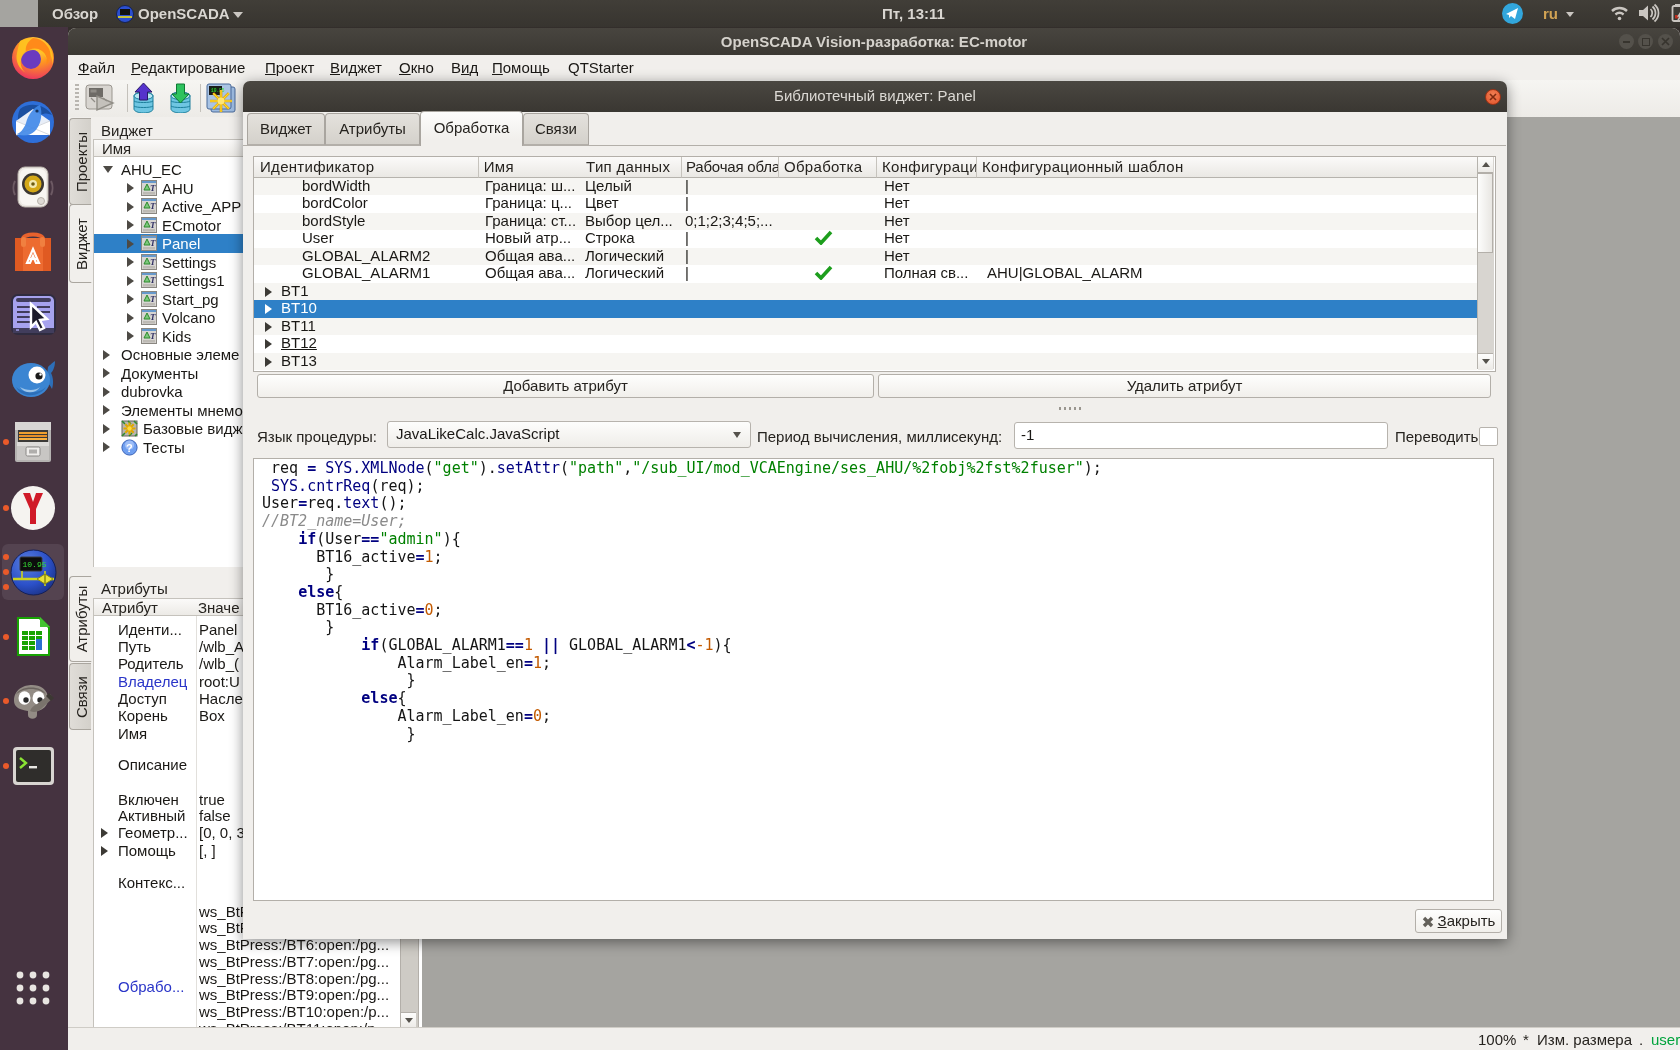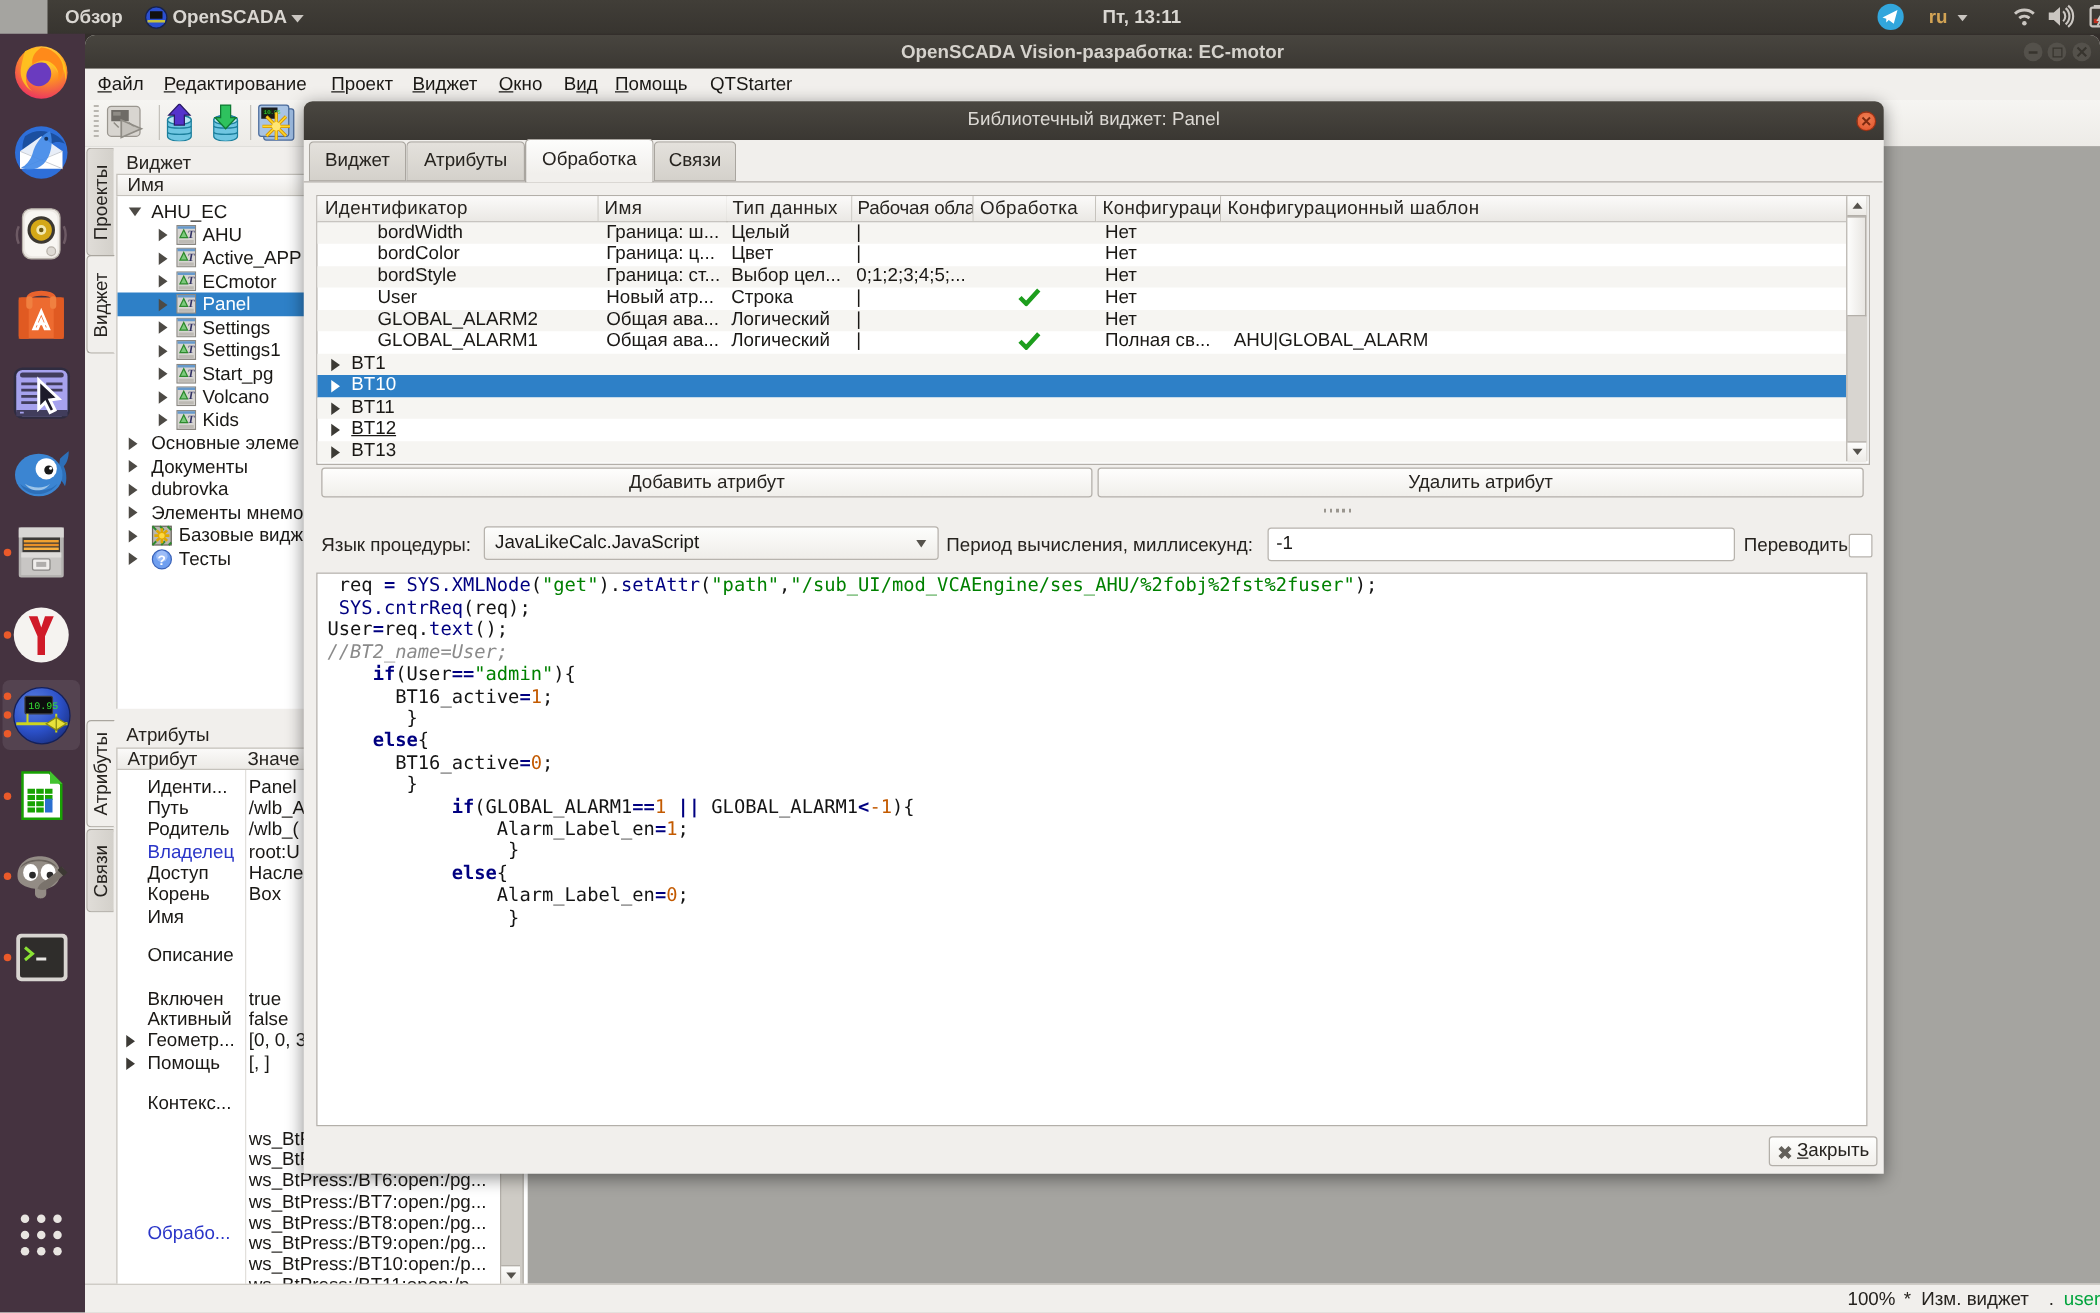--- a/index.html
+++ b/index.html
@@ -565,21 +565,21 @@
 
     <div class="abs" style="left:332px;top:782px;width:17px;height:129px;background:#cecbc5;border:1px solid #b3afa9;">
       <div class="abs" style="left:0px;top:112px;width:15px;height:15px;background:linear-gradient(#fdfdfc,#eceae6);border-top:1px solid #b3afa9;"></div>
       <div class="abs" style="left:4px;top:118px;width:0;height:0;border-top:5px solid #55524c;border-left:4px solid transparent;border-right:4px solid transparent;"></div>
     </div>
   </div>
 
   <div class="abs" id="statusbar">
     <span class="abs" style="left:1410px;top:3px;">100%</span>
     <span class="abs" style="left:1455px;top:3px;">*</span>
-    <span class="abs" style="left:1469px;top:3px;">Изм. виджет</span>
+    <span class="abs" style="left:1469px;top:3px;">Изм. размера</span>
     <span class="abs" style="left:1571px;top:3px;">.</span>
     <span class="abs" style="left:1583px;top:3px;color:#00a33c;">user</span>
   </div>
 </div>
 
 <div class="abs" id="dlg">
   <div class="abs" id="dtitle">Библиотечный виджет: Panel
     <div class="abs" style="left:1242px;top:8px;width:16px;height:16px;border-radius:50%;background:radial-gradient(circle at 50% 35%,#f08054,#e2522a);border:1px solid #9c3214;box-sizing:border-box;">
       <svg class="abs" style="left:3px;top:3px;" width="8" height="8" viewBox="0 0 8 8">
           <path d="M1 1 L7 7 M7 1 L1 7" stroke="#7e2a10" stroke-width="1.6"></path>

